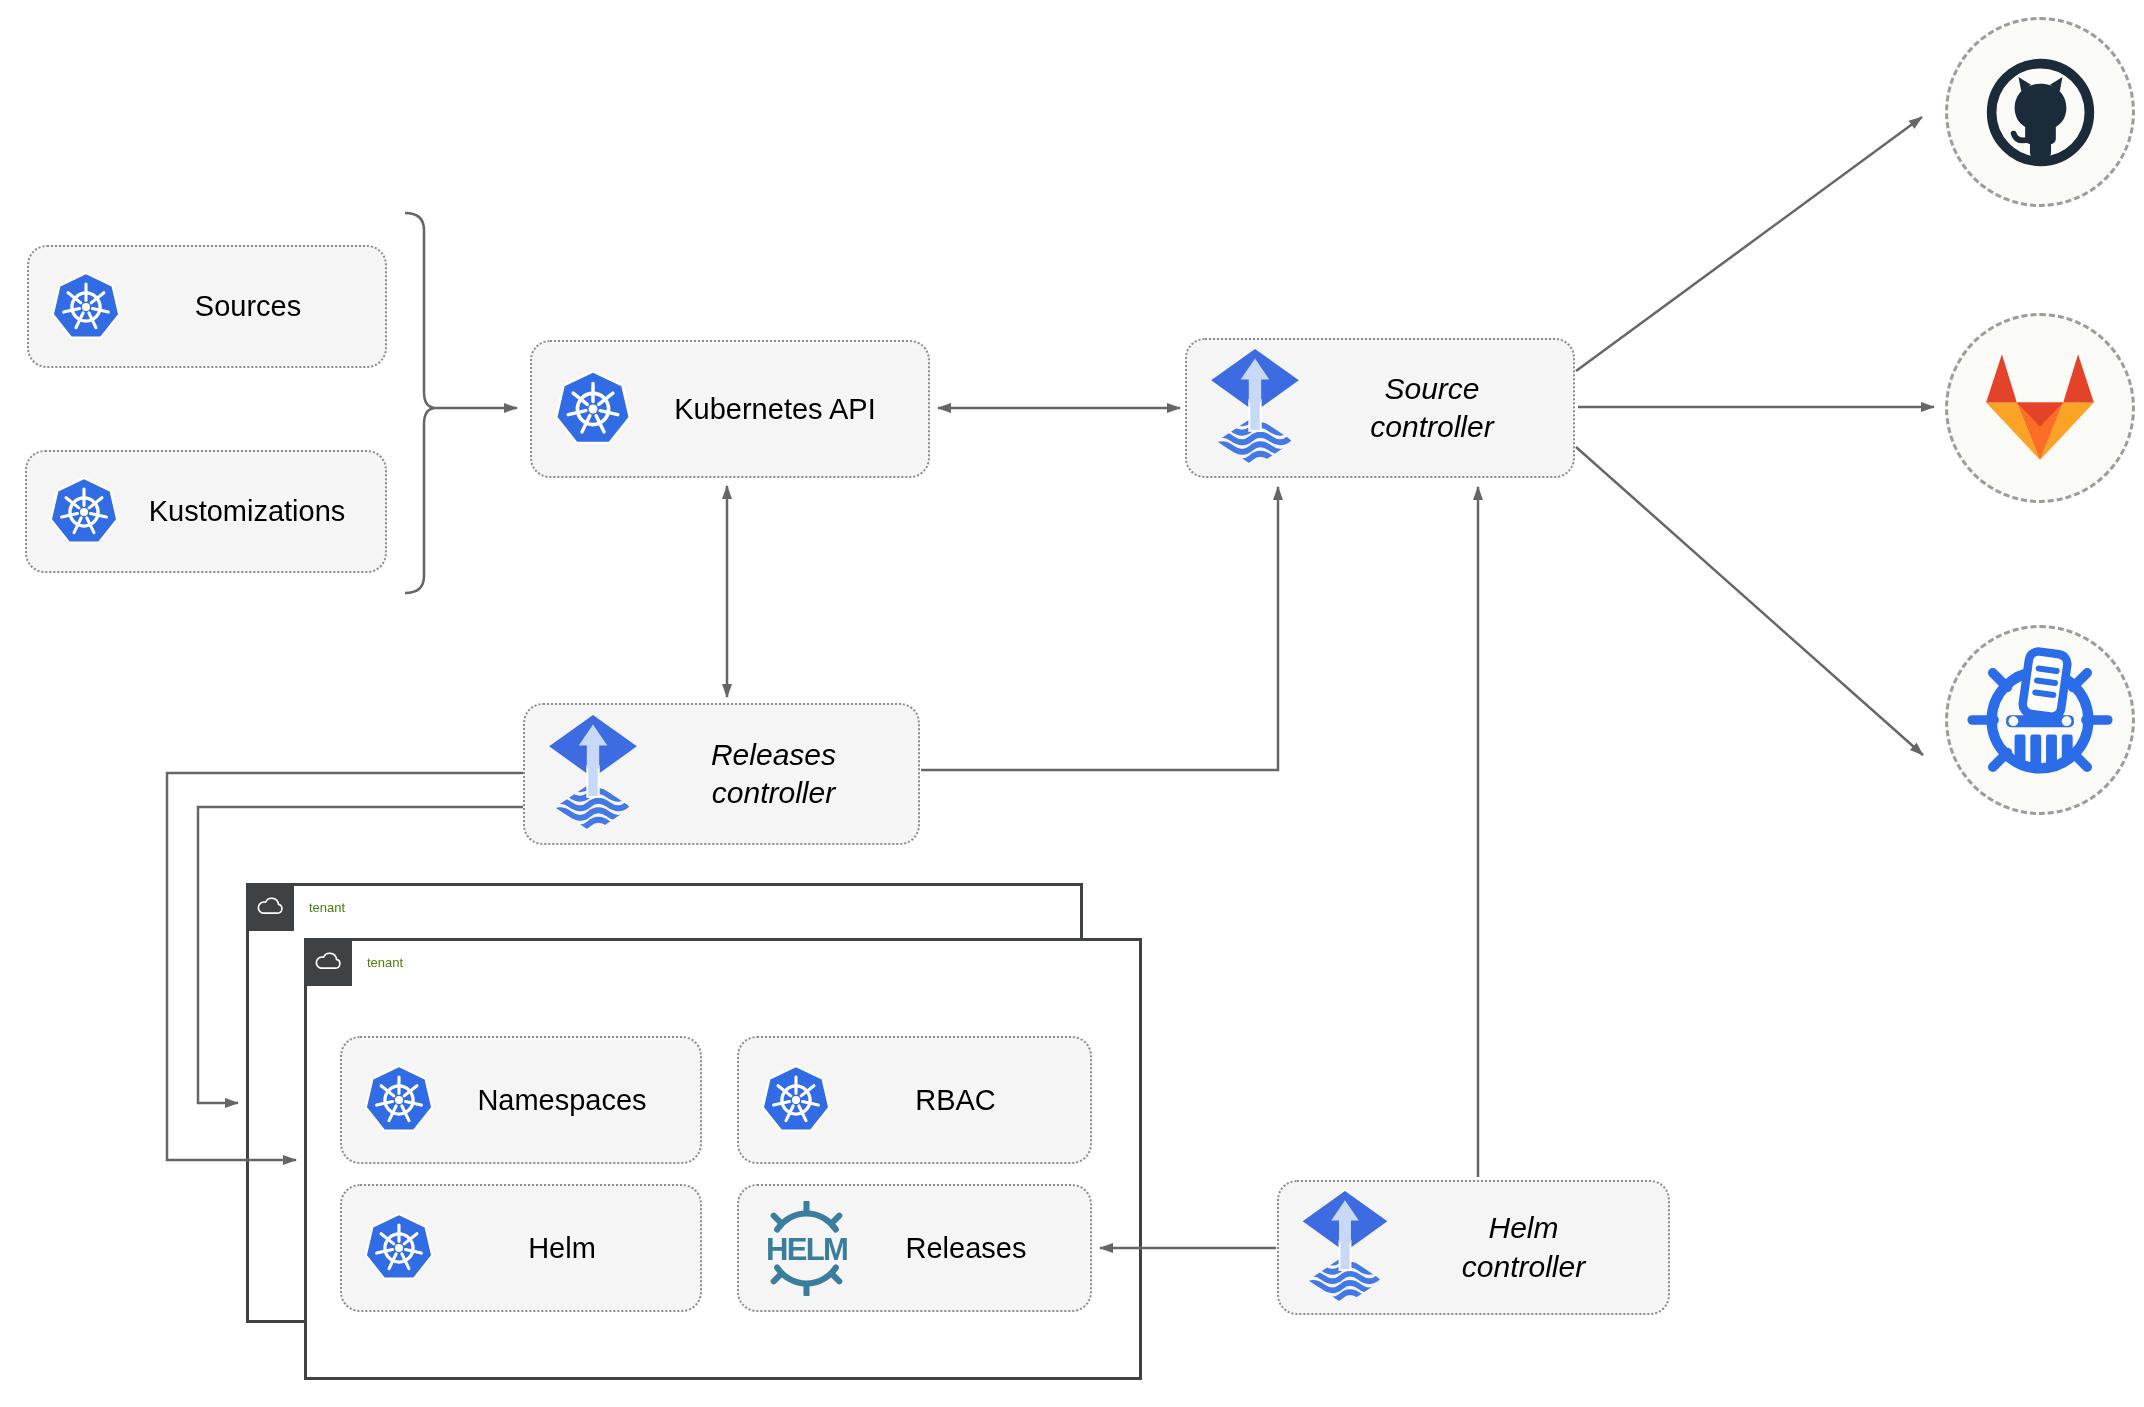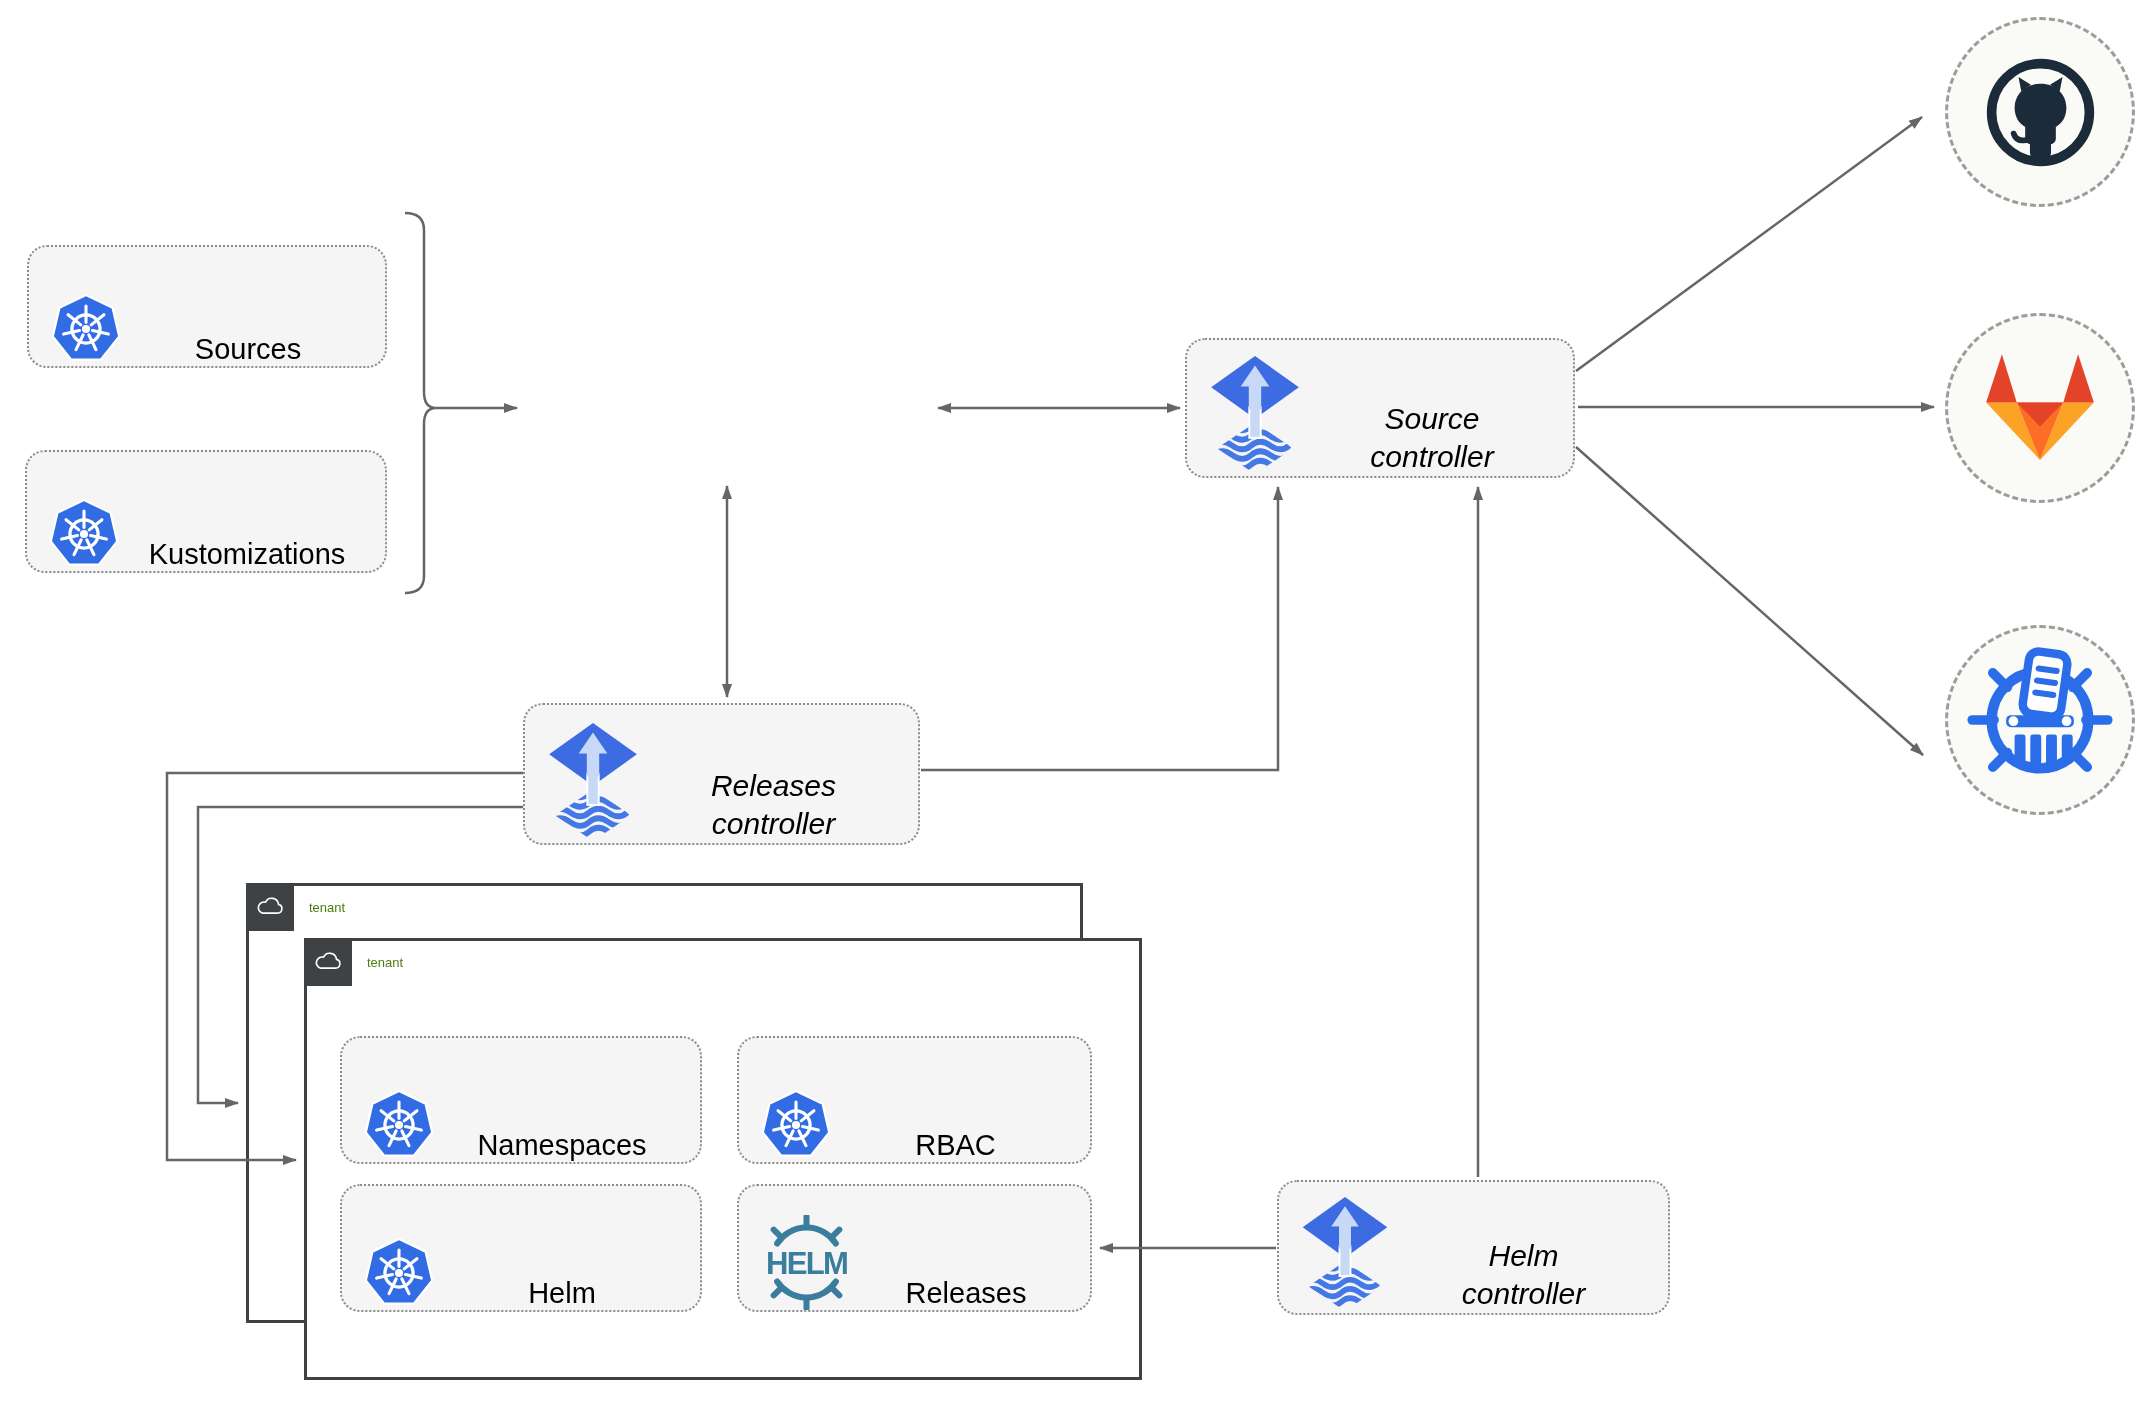--- a/index.html
+++ b/index.html
@@ -2,21 +2,21 @@
 <html><head>
 <meta charset="utf-8">
 <style>
   html,body{margin:0;padding:0;background:#ffffff;}
   .canvas{
     position:relative;width:2144px;height:1407px;background:#ffffff;
     font-family:"Liberation Sans",sans-serif;overflow:hidden;
   }
   .node{
     position:absolute;background:#f5f5f5;border:2px dotted #8c8c8c;
-    border-radius:20px;display:flex;align-items:flex-end;
+    border-radius:20px;display:flex;align-items:center;
     padding:0 20px;box-sizing:border-box;gap:8px;z-index:3;
   }
   .node .lbl{flex:1;text-align:center;font-size:29px;color:#000000;}
   .node .lbl.two{white-space:pre-line;line-height:1.27;font-size:30px;font-style:italic;}
   .icon{flex:0 0 auto;display:flex;align-items:center;justify-content:center;}
   .remote{
     position:absolute;width:190px;height:190px;border:3px dashed #9c9c9c;
     border-radius:50%;background:#fafaf7;display:flex;align-items:center;
     justify-content:center;box-sizing:border-box;z-index:3;
   }
@@ -105,20 +105,28 @@
 
   <div class="node" style="left:25px;top:450px;width:362px;height:123px">
     <span class="icon">
       <svg width="74" height="74">
           <use href="#sym-k8s"></use>
         </svg>
       </span>
     <span class="lbl">Kustomizations</span>
   </div>
 
+  <div class="node" style="left:530px;top:340px;width:400px;height:138px">
+    <span class="icon">
+      <svg width="82" height="82">
+          <use href="#sym-k8s"></use>
+        </svg>
+      </span>
+    <span class="lbl">Kubernetes API</span>
+  </div>
 
   <div class="node" style="left:1185px;top:338px;width:390px;height:140px">
     <span class="icon">
       <svg width="96" height="122">
           <use href="#sym-flux"></use>
         </svg>
       </span>
     <span class="lbl two">Source
 controller</span>
   </div>

